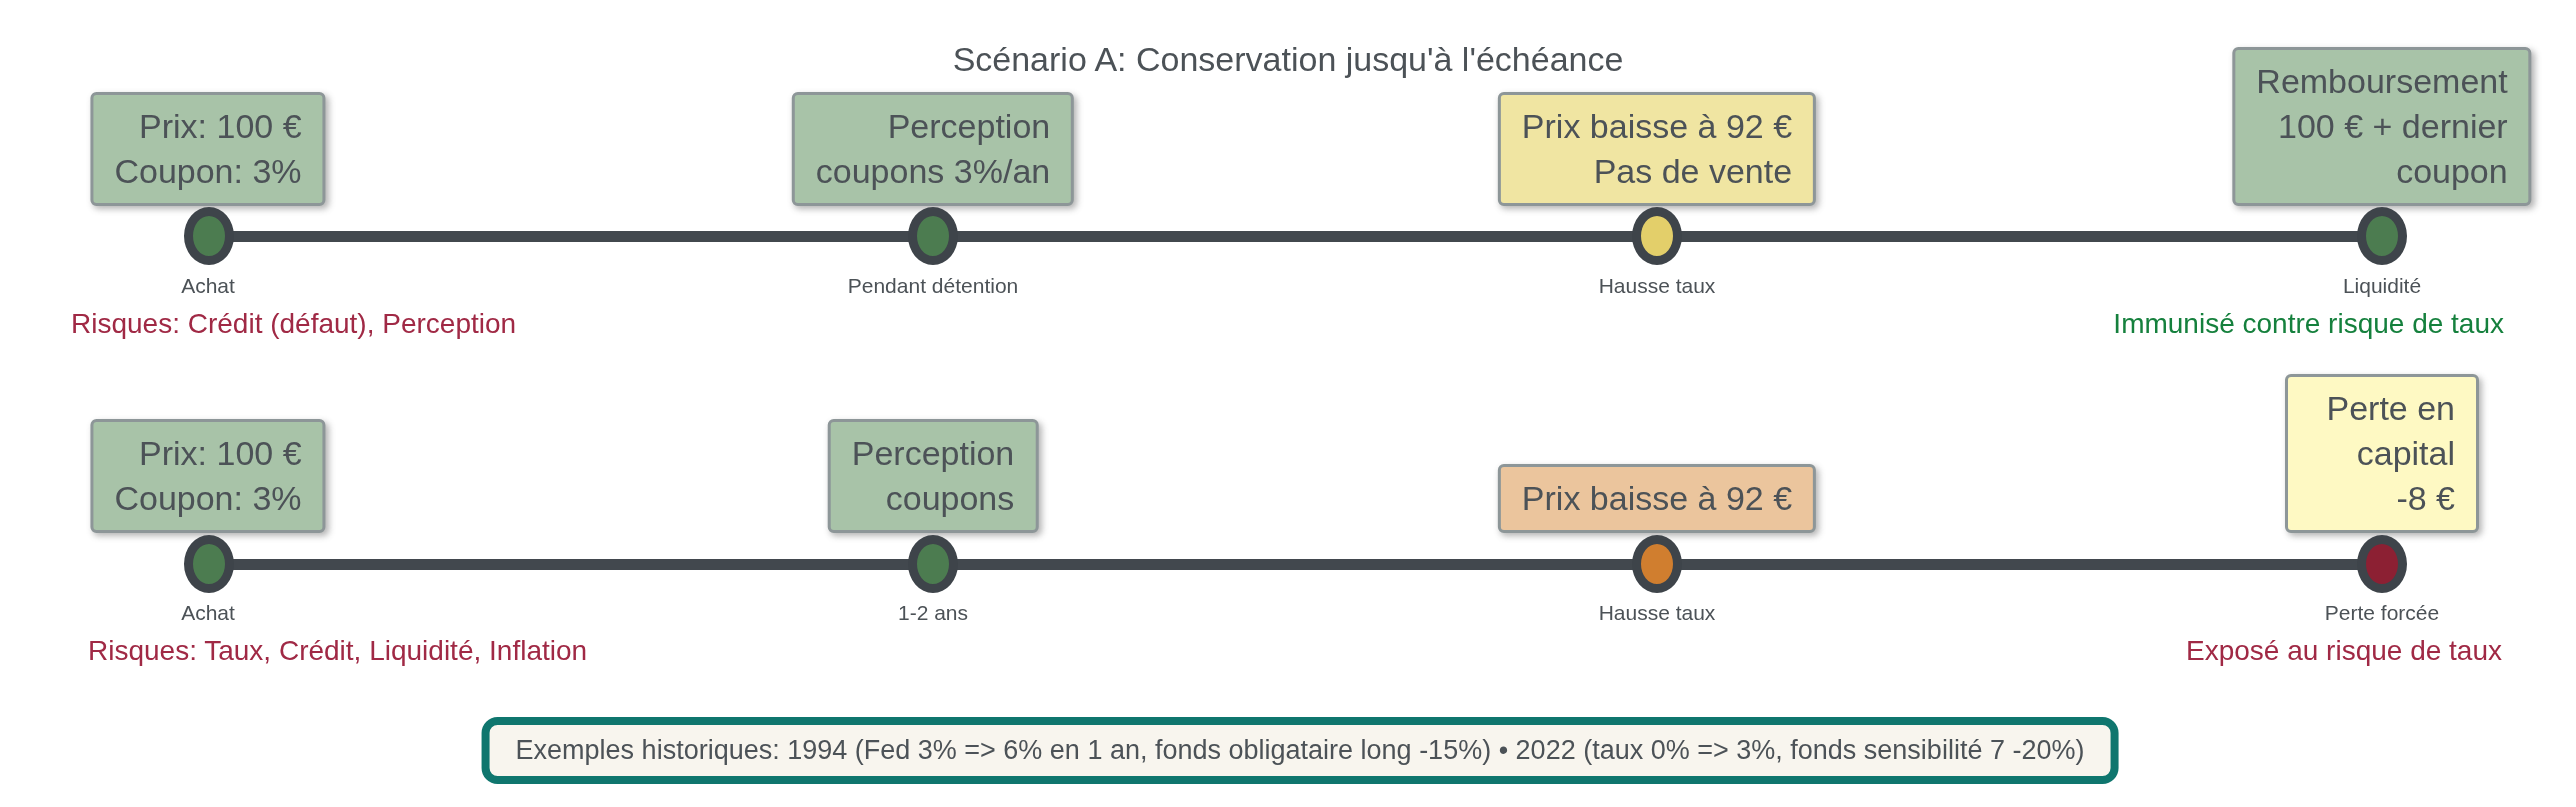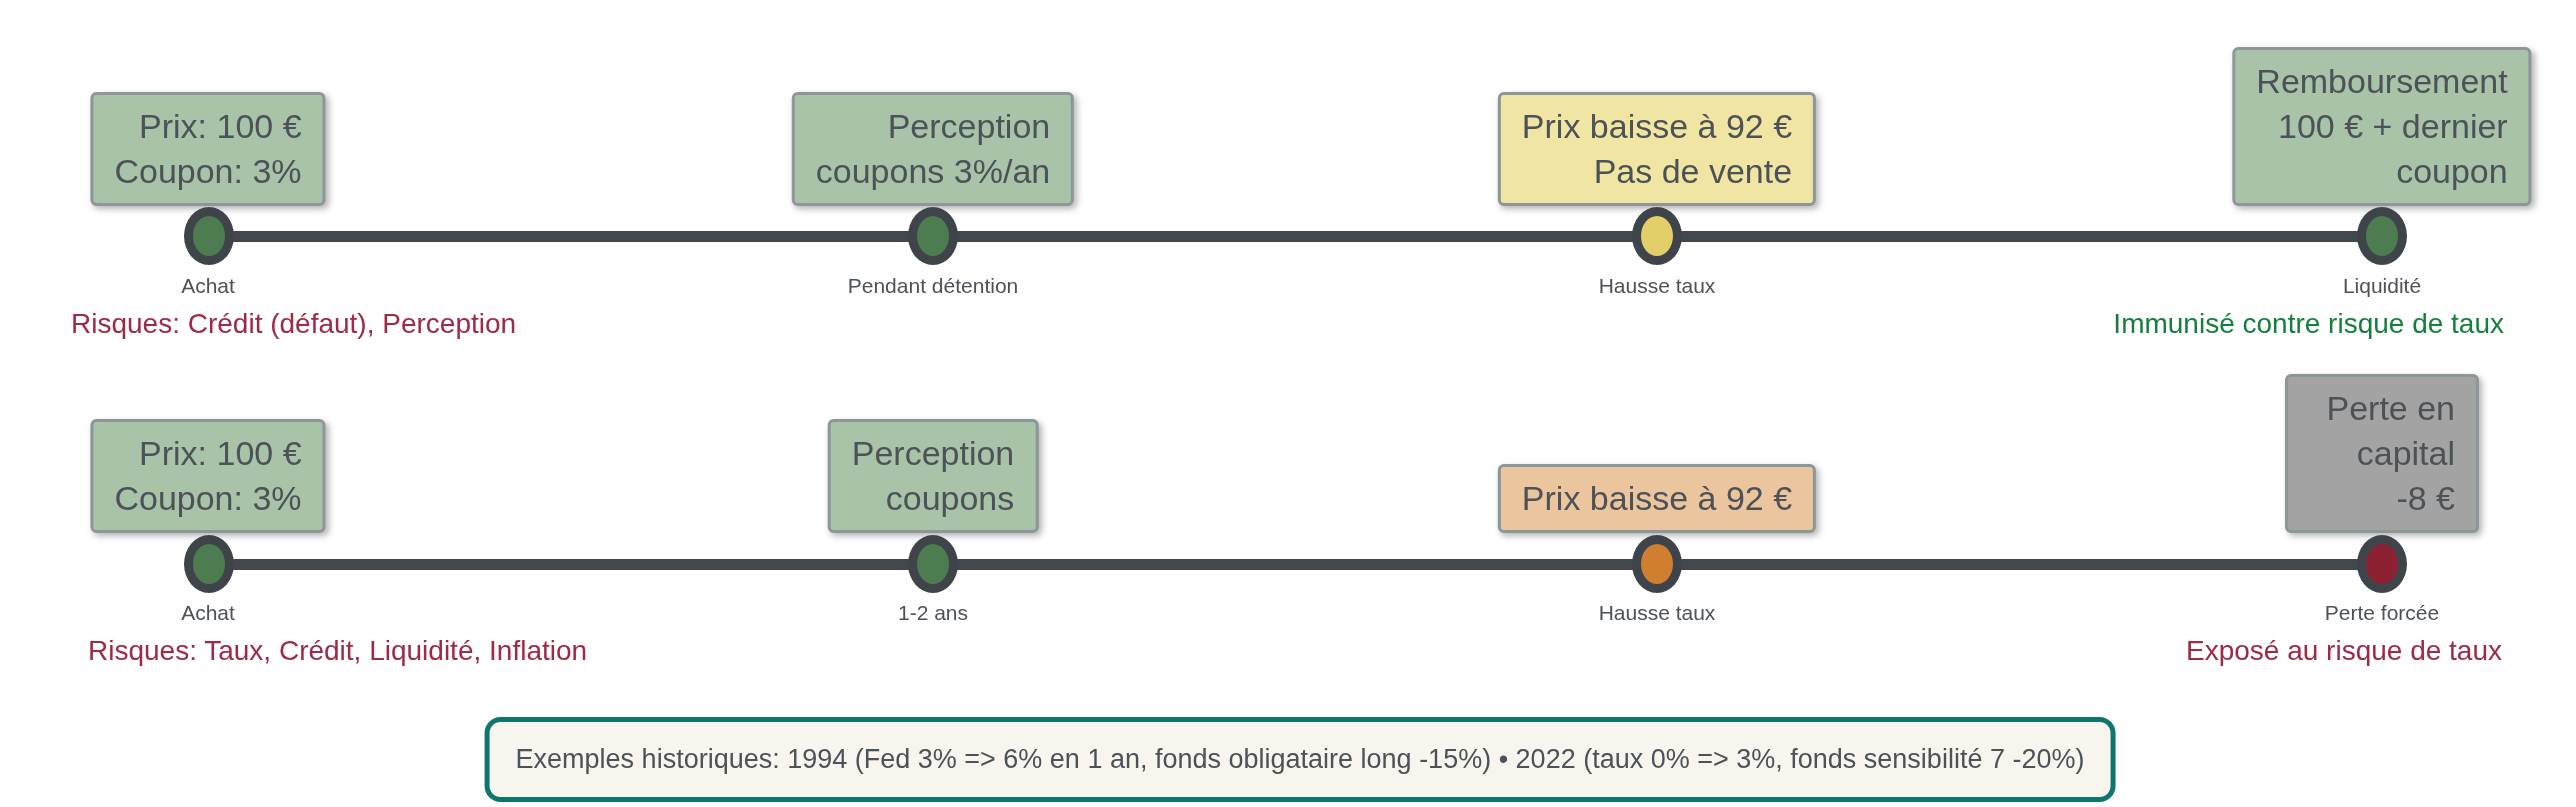--- a/index.html
+++ b/index.html
@@ -41,21 +41,21 @@
     border-radius: 6px;
     box-shadow: 3px 3px 6px rgba(90,90,90,0.45);
     z-index: 3;
     color: #4c5257;
   }
   .a-box { bottom: 602px; }
   .b-box { bottom: 275px; }
   .fill-green  { background: #a8c3a8; }
   .fill-yellow { background: #f0e5a2; }
   .fill-orange { background: #ebc59d; }
-  .fill-red    { background: #a3a3a3; padding-left: 24px; }
+  .fill-red    { background: #fef9c3; padding-left: 24px; }
   .dot {
     position: absolute;
     width: 32px;
     height: 40px;
     border: 9px solid #3e444a;
     border-radius: 50%;
     z-index: 4;
   }
   .a-dot { top: 207px; }
   .b-dot { top: 535px; }
@@ -79,34 +79,35 @@
     white-space: nowrap;
   }
   .note-risk { color: #a02945; }
   .note-good { color: #15803d; }
   .footer-box {
     position: absolute;
     left: 1300px;
     top: 717px;
     transform: translateX(-50%);
     background: #f8f5ee;
-    border: 5px solid #0f766e;
+    border: 8px solid #0f766e;
     border-radius: 16px;
-    padding: 22px 26px;
+    padding: 10px 26px;
     font-size: 27px;
     white-space: nowrap;
     color: #4c5257;
     z-index: 2;
   }
 </style>
 </head>
 <body>
 
 <div class="canvas">
 
+  <div class="timeline-title" style="top:40px">Scénario A: Conservation jusqu'à l'échéance</div>
   <div class="tl-line" style="top:231px"></div>
 
   <div class="box fill-green a-box" style="left:208px">Prix: 100 €
 Coupon: 3%</div>
   <div class="dot dot-green a-dot" style="left:184px"></div>
   <div class="lbl a-lbl" style="left:208px">Achat</div>
   <div class="note note-risk" style="left:71px; top:308px">Risques: Crédit (défaut), Perception</div>
 
   <div class="box fill-green a-box" style="left:933px">Perception
 coupons 3%/an</div>

